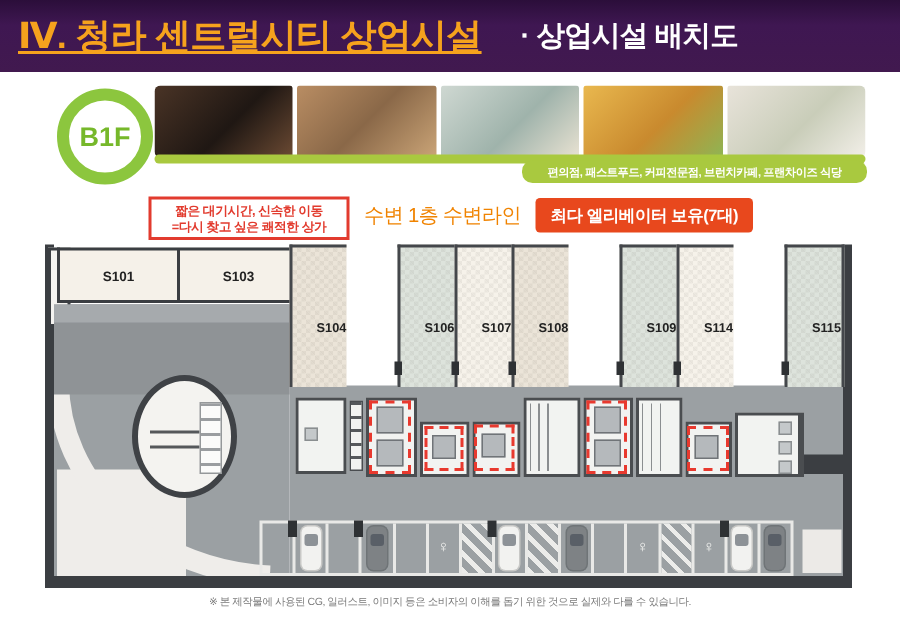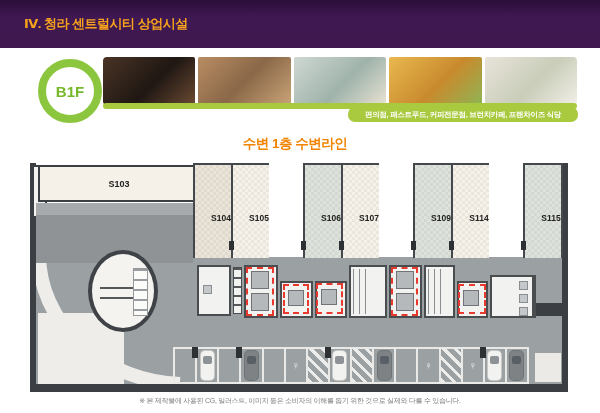--- a/index.html
+++ b/index.html
@@ -3,27 +3,27 @@
 <meta charset="utf-8">
 <style>
   * { margin:0; padding:0; box-sizing:border-box; }
   body { background:#fff; font-family:"Liberation Sans","DejaVu Sans",sans-serif; }
   .page { position:relative; width:600px; height:413px; background:#fff; overflow:hidden; }
 
   
   .header { position:absolute; left:0; top:0; width:600px; height:48px;
             background:linear-gradient(180deg,#2b0e3a 0%,#3f1752 35%,#41194f 100%);
             display:flex; align-items:center; }
-  .title-main { color:#f6a21d; font-size:13px; font-weight:800; margin-left:24px; letter-spacing:-0.5px; }
+  .title-main { color:#f6a21d; font-size:24px; font-weight:800; margin-left:12px; letter-spacing:-0.5px;text-decoration:underline; }
   .title-sub  { color:#ffffff; font-size:19px; font-weight:800; margin-left:26px; letter-spacing:-0.5px; }
 
   
   .badge { position:absolute; left:38px; top:59px; width:64px; height:64px; border-radius:50%;
            background:#fff; border:8px solid #8cc63e; display:flex; align-items:center; justify-content:center; }
-  .badge span { color:#76b82a; font-size:15px; font-weight:800; }
+  .badge span { color:#76b82a; font-size:18px; font-weight:800; }
 
   
   .photos { position:absolute; left:103px; top:57px; width:474px; height:48px;
             display:flex; gap:3px; border-radius:4px; overflow:hidden; }
   .photo { flex:1; border-radius:2px; }
   .p1 { background:linear-gradient(135deg,#4a3426 0%,#1f1713 55%,#6b4a33 100%); }
   .p2 { background:linear-gradient(135deg,#b98d63 0%,#8a6848 50%,#caa477 100%); }
   .p3 { background:linear-gradient(135deg,#cfd8d2 0%,#9fb3ab 55%,#e8e2d2 100%); }
   .p4 { background:linear-gradient(135deg,#e9b84f 0%,#c98a2e 55%,#8eb554 100%); }
   .p5 { background:linear-gradient(135deg,#e8e3da 0%,#c9cdb9 55%,#f2efe8 100%); }
@@ -32,21 +32,21 @@
   .photo-caption { position:absolute; left:348px; top:107px; width:230px; height:15px;
                    background:#a9c93f; border-radius:7px; color:#fff; font-size:7.5px; font-weight:700;
                    display:flex; align-items:center; justify-content:center; letter-spacing:-0.3px; }
 
   
   .benefit-box { position:absolute; left:99px; top:131px; width:134px; height:29px;
                  background:#fff; border:2px solid #e23b2e; display:flex; flex-direction:column;
                  align-items:center; justify-content:center; line-height:1.25; }
   .benefit-box span { color:#e23b2e; font-size:8.5px; font-weight:700; letter-spacing:-0.3px; }
   .waterside { position:absolute; left:241px; top:135px; width:108px; text-align:center;
-               color:#f08300; font-size:13.5px; font-weight:700; letter-spacing:-0.5px; }
+               color:#f08300; font-size:13.5px; font-weight:400; letter-spacing:-0.5px; }
   .elev-pill { position:absolute; left:357px; top:132px; height:23px; background:#e8481d;
                border-radius:3px; padding:0 10px; color:#fff; font-size:11px; font-weight:800;
                display:flex; align-items:center; letter-spacing:-0.3px; }
 
   
   .plan { position:absolute; left:30px; top:163px; width:538px; height:229px; }
   .wall { position:absolute; background:#3b3e42; }
   .gray { position:absolute; background:#9ba0a3; }
   .checker { background-image:
       linear-gradient(45deg, rgba(90,90,78,.08) 25%, transparent 25%, transparent 75%, rgba(90,90,78,.08) 75%),
@@ -110,74 +110,83 @@
   .disclaimer { position:absolute; left:0; top:396px; width:600px; text-align:center;
                 font-size:7px; color:#7a7a7a; letter-spacing:-0.3px; }
 </style>
 </head>
 <body>
 
 <div class="page">
 
   <div class="header">
     <span class="title-main">Ⅳ. 청라 센트럴시티 상업시설</span>
+    <span class="title-sub">· 상업시설 배치도</span>
   </div>
 
   <div class="badge">
     <span>B1F</span>
   </div>
 
   <div class="photos">
     <div class="photo p1"></div>
     <div class="photo p2"></div>
     <div class="photo p3"></div>
     <div class="photo p4"></div>
     <div class="photo p5"></div>
   </div>
   <div class="photo-underline"></div>
   <div class="photo-caption">편의점, 패스트푸드, 커피전문점, 브런치카페, 프랜차이즈 식당</div>
 
+  <div class="benefit-box">
+    <span>짧은 대기시간, 신속한 이동</span>
+    <span>=다시 찾고 싶은 쾌적한 상가</span>
+  </div>
   <div class="waterside">수변 1층 수변라인</div>
+  <div class="elev-pill">최다 엘리베이터 보유(7대)</div>
 
   <div class="plan">
 
     <div class="gray" style="left:6px; top:40px; width:157px; height:181px;"></div>
     <div class="gray" style="left:163px; top:94px; width:370px; height:127px;"></div>
 
     <svg width="538" height="229" style="position:absolute;left:0;top:0;">
       <rect x="8" y="150" width="86" height="71" fill="#efedea"></rect>
       <path d="M 8 83 A 158 140 0 0 0 158 221" stroke="#3f4246" stroke-width="3" fill="none"></path>
       <path d="M 9 92 A 148 130 0 0 0 150 221" stroke="#efedea" stroke-width="14" fill="none"></path>
     </svg>
 
     <div class="wall" style="left:0; top:0; width:6px; height:229px;"></div>
     <div class="wall" style="left:532px; top:0; width:6px; height:229px;"></div>
     <div class="wall" style="left:0; top:221px; width:538px; height:8px;"></div>
     <div class="shaft"></div>
 
     <div class="top-units">
       <div class="tunit checker">
+        <span class="ulabel">S101</span>
+        </div>
+      <div class="tunit checker">
         <span class="ulabel">S103</span>
         </div>
     </div>
 
     <div class="core"></div>
 
     <div class="strips">
       <div class="strip beige checker">
           <span class="ulabel">S104</span>
         </div>
-      <div class="strip cream checker">
-          <span class="ulabel">S105</span>
-        </div>
       <div class="strip sage checker">
           <span class="ulabel">S106</span>
         </div>
       <div class="strip cream checker">
           <span class="ulabel">S107</span>
+        </div>
+      <div class="strip beige checker">
+          <span class="ulabel">S108</span>
         </div>
       <div class="strip sage checker">
           <span class="ulabel">S109</span>
         </div>
       <div class="strip cream checker">
           <span class="ulabel">S114</span>
         </div>
       <div class="strip sage checker">
           <span class="ulabel">S115</span>
         </div>

